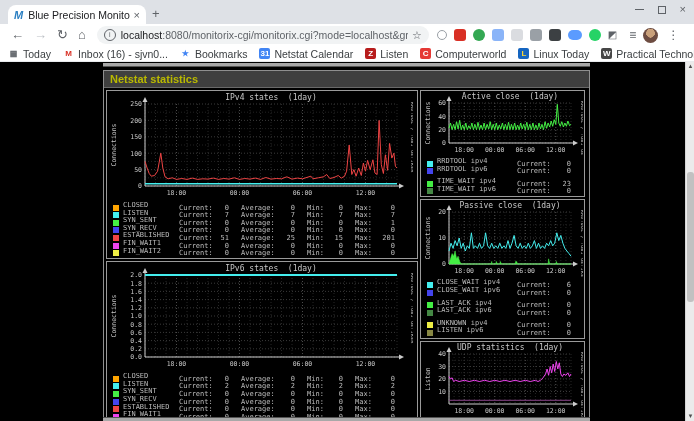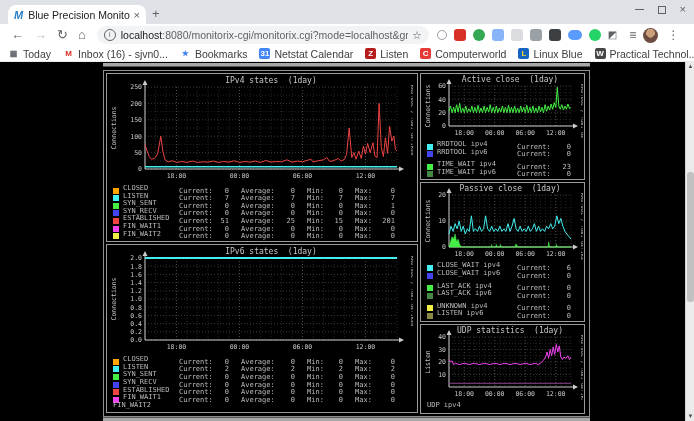--- a/index.html
+++ b/index.html
@@ -136,38 +136,39 @@
         <span class="bm-label">Listen</span>
       </span>
 
       <span class="bm">
         <span class="bm-ico" style="background: rgb(229, 57, 53); color: rgb(255, 255, 255);">C</span>
         <span class="bm-label">Computerworld</span>
       </span>
 
       <span class="bm">
         <span class="bm-ico" style="background: rgb(21, 101, 192); color: rgb(253, 216, 53);">L</span>
-        <span class="bm-label">Linux Blue</span>
+        <span class="bm-label">Linux Today</span>
       </span>
 
       <span class="bm">
         <span class="bm-ico" style="background: rgb(70, 70, 70); color: rgb(255, 255, 255);">W</span>
         <span class="bm-label">Practical Technol...</span>
       </span>
     </span>
   <span class="bm-spacer"></span>
 
   <span class="vsep"></span>
 
 </div>
 
 <div class="page">
   <div class="prevstrip"></div>
 
   <div class="container">
+    <div class="sechdr">Netstat statistics</div>
     <div class="cols">
       <div class="colL">
         <div class="panel">
           <svg width="304" height="108">
               <rect x="0" y="0" width="304" height="108" fill="#000000"></rect>
               <line x1="36" y1="12" x2="36" y2="94" stroke="#262626" stroke-dasharray="1,2"></line>
               <line x1="46.5" y1="12" x2="46.5" y2="94" stroke="#262626" stroke-dasharray="1,2"></line>
               <line x1="57" y1="12" x2="57" y2="94" stroke="#262626" stroke-dasharray="1,2"></line>
               <line x1="67.5" y1="12" x2="67.5" y2="94" stroke="#262626" stroke-dasharray="1,2"></line>
               <line x1="78" y1="12" x2="78" y2="94" stroke="#262626" stroke-dasharray="1,2"></line>

